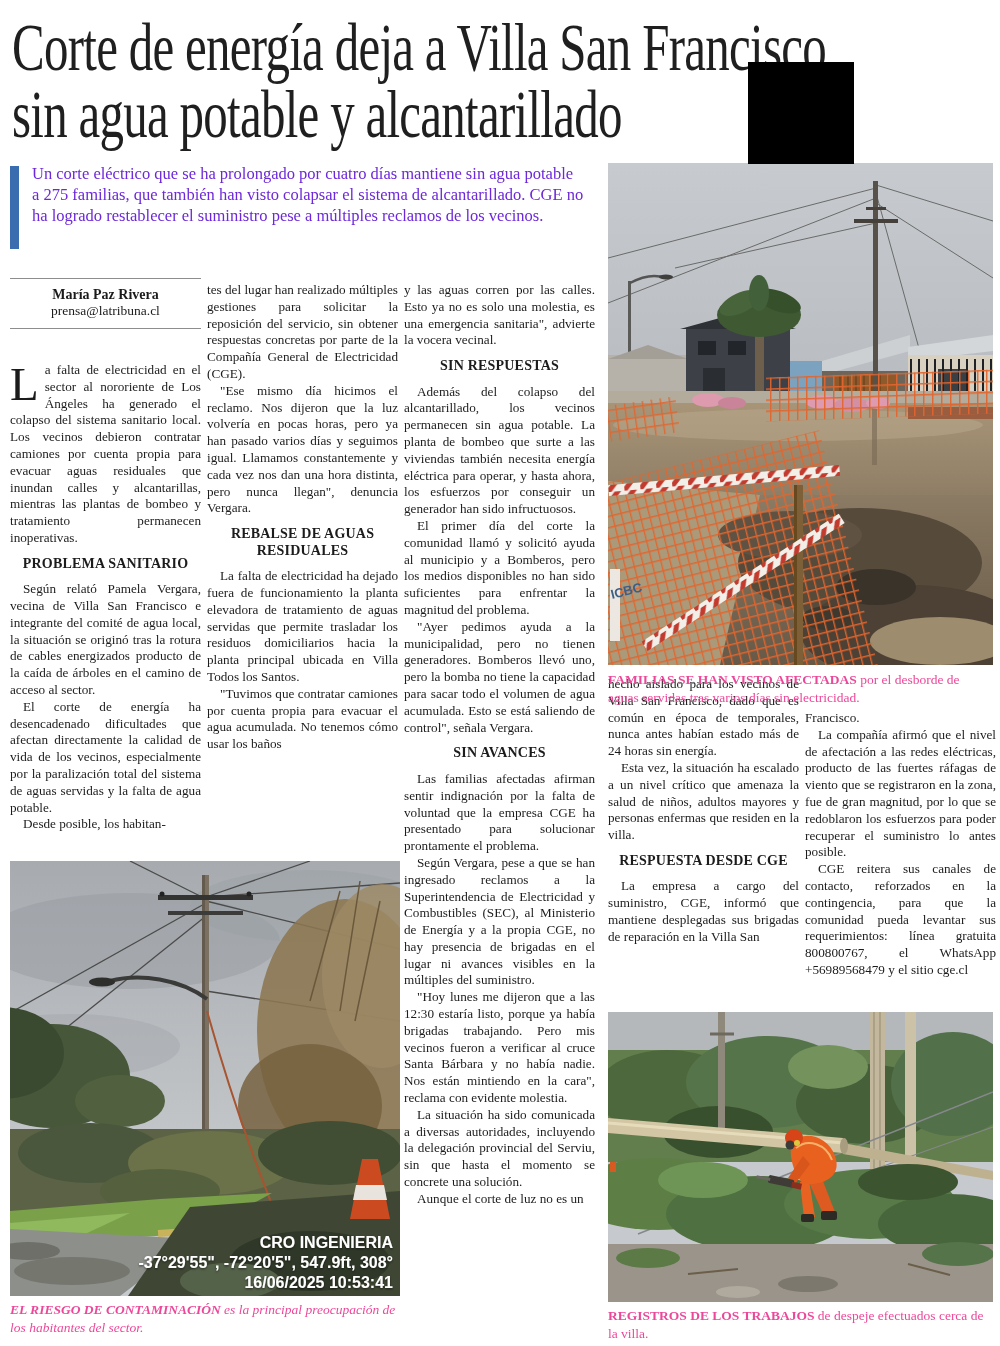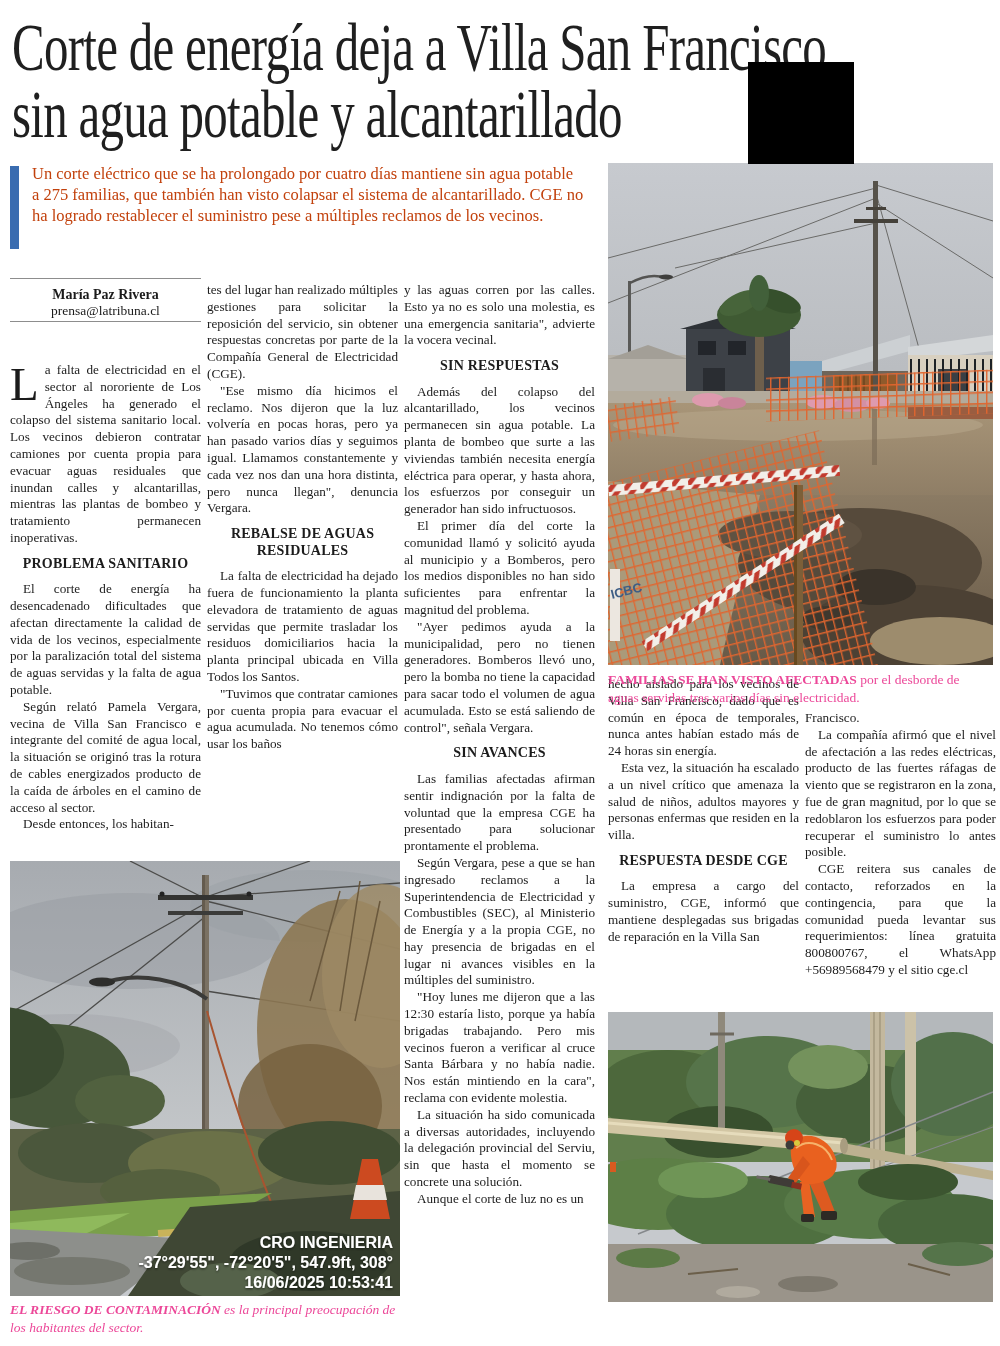--- a/index.html
+++ b/index.html
@@ -5,24 +5,24 @@
   html,body{margin:0;padding:0;background:#ffffff;}
   .page{position:relative;width:1000px;height:1340px;background:#fff;overflow:hidden;
         font-family:"Liberation Serif", serif;color:#1b1b1b;}
   
   .headline{position:absolute;left:12px;top:14px;}
   .hl-line{font-size:68px;line-height:67px;height:67px;white-space:nowrap;color:#1f1f1f;
            transform:scaleX(.72);transform-origin:0 0;font-weight:400;letter-spacing:-1px;}
   .redaction{position:absolute;left:748px;top:62px;width:106px;height:102px;background:#000;z-index:5;}
   
   .lede-bar{position:absolute;left:10px;top:166px;width:9px;height:83px;background:#3a6cb0;}
-  .lede{position:absolute;left:32px;top:164px;width:552px;font-size:16.5px;line-height:20.8px;color:#c2410c;}
+  .lede{position:absolute;left:32px;top:164px;width:552px;font-size:16.5px;line-height:20.8px;color:#6d28d9;}
   
   .byline{position:absolute;left:10px;top:278px;width:191px;text-align:center;
-          border-top:1px solid #8d8d8d;border-bottom:1px solid #8d8d8d;padding:7px 0 2px;}
+          border-top:1px solid #8d8d8d;border-bottom:1px solid #8d8d8d;padding:7px 0 9px;}
   .byline .name{font-weight:bold;font-size:14px;line-height:17px;}
   .byline .email{font-size:13.5px;line-height:16px;}
   
   .col{position:absolute;width:191px;font-size:13.2px;line-height:16.8px;text-align:justify;color:#1c1c1c;}
   #col1{left:10px;top:362px;height:496px;overflow:hidden;}
   #col2{left:207px;top:282px;height:576px;overflow:hidden;}
   #col3{left:404px;top:282px;height:1052px;overflow:hidden;}
   #col4{left:608px;top:676px;height:300px;overflow:hidden;}
   #col5{left:805px;top:710px;height:308px;overflow:hidden;}
   .p{margin:0;text-indent:13px;}
@@ -58,23 +58,23 @@
   <div class="lede">Un corte eléctrico que se ha prolongado por cuatro días mantiene sin agua potable a 275 familias, que también han visto colapsar el sistema de alcantarillado. CGE no ha logrado restablecer el suministro pese a múltiples reclamos de los vecinos.</div>
 
   <div class="byline">
     <div class="name">María Paz Rivera</div>
     <div class="email">prensa@latribuna.cl</div>
   </div>
 
   <div class="col" id="col1">
     <p class="p first"><span class="dropcap">L</span><span>a falta de electricidad en el sector al nororiente de Los Ángeles ha generado el colapso del sistema sanitario local. Los vecinos debieron contratar camiones por cuenta propia para evacuar aguas residuales que inundan calles y alcantarillas, mientras las plantas de bombeo y tratamiento permanecen inoperativas.</span></p>
     <p class="subhead">PROBLEMA SANITARIO</p>
+    <p class="p">Según relató Pamela Vergara, vecina de Villa San Francisco e integrante del comité de agua local, la situación se originó tras la rotura de cables energizados producto de la caída de árboles en el camino de acceso al sector.</p>
     <p class="p">El corte de energía ha desencadenado dificultades que afectan directamente la calidad de vida de los vecinos, especialmente por la paralización total del sistema de aguas servidas y la falta de agua potable.</p>
-    <p class="p">Según relató Pamela Vergara, vecina de Villa San Francisco e integrante del comité de agua local, la situación se originó tras la rotura de cables energizados producto de la caída de árboles en el camino de acceso al sector.</p>
-    <p class="p">Desde entonces, los habitan-</p>
+    <p class="p">Desde posible, los habitan-</p>
   </div>
 
   <div class="col" id="col2">
     <p class="p first">tes del lugar han realizado múltiples gestiones para solicitar la reposición del servicio, sin obtener respuestas concretas por parte de la Compañía General de Electricidad (CGE).</p>
     <p class="p">"Ese mismo día hicimos el reclamo. Nos dijeron que la luz volvería en pocas horas, pero ya han pasado varios días y seguimos igual. Llamamos constantemente y cada vez nos dan una hora distinta, pero nunca llegan", denuncia Vergara.</p>
     <p class="subhead">REBALSE DE AGUAS RESIDUALES</p>
     <p class="p">La falta de electricidad ha dejado fuera de funcionamiento la planta elevadora de tratamiento de aguas servidas que permite trasladar los residuos domiciliarios hacia la planta principal ubicada en Villa Todos los Santos.</p>
     <p class="p">"Tuvimos que contratar camiones por cuenta propia para evacuar el agua acumulada. No tenemos cómo usar los baños</p>
   </div>
 
@@ -371,14 +371,17 @@
         <rect x="0" y="232" width="385" height="58" fill="#9a948a"></rect>
         <ellipse cx="40" cy="246" rx="32" ry="10" fill="#5c7a46"></ellipse>
         <ellipse cx="350" cy="242" rx="36" ry="12" fill="#55744a"></ellipse>
         <ellipse cx="200" cy="272" rx="30" ry="8" fill="#7d786d"></ellipse>
         <line x1="300" y1="252" x2="342" y2="263" stroke="#6b5f4a" stroke-width="2"></line>
         <line x1="80" y1="262" x2="130" y2="257" stroke="#6b5f4a" stroke-width="2"></line>
         <ellipse cx="130" cy="280" rx="22" ry="6" fill="#b0aa9e"></ellipse>
       </g>
     </svg>
   </div>
+  <div class="caption" id="cap3">
+    <span class="lead">REGISTROS DE LOS TRABAJOS</span><span> de despeje efectuados cerca de la villa.</span>
+  </div>
 
 </div>
 
 </body></html>

